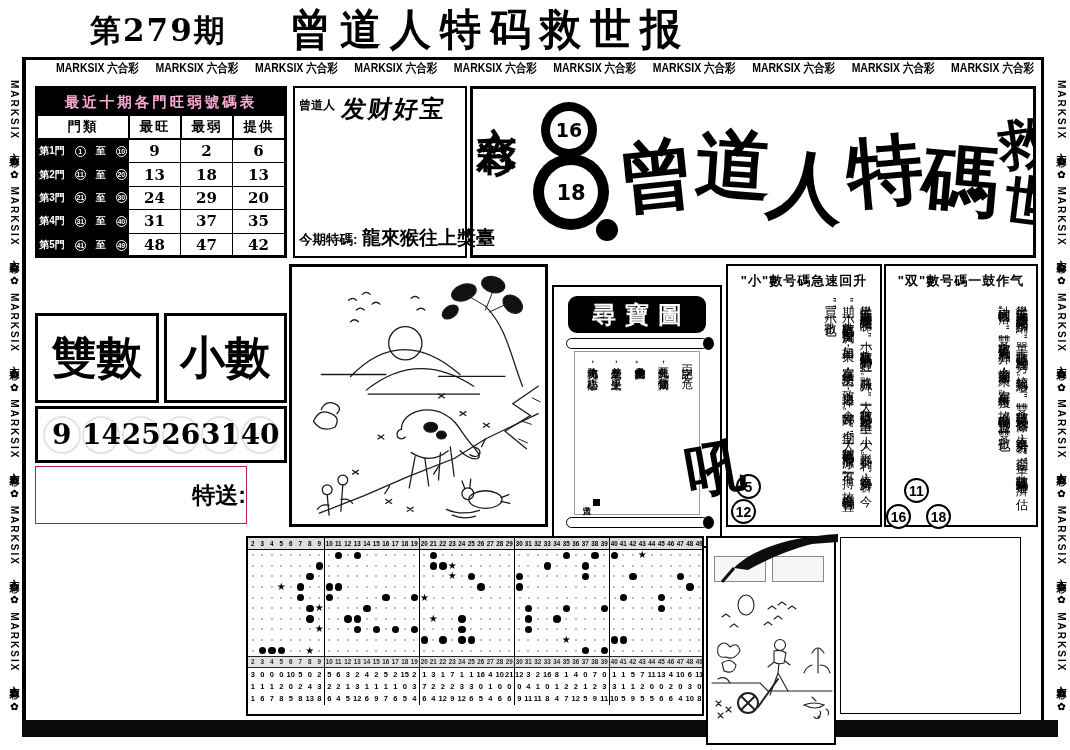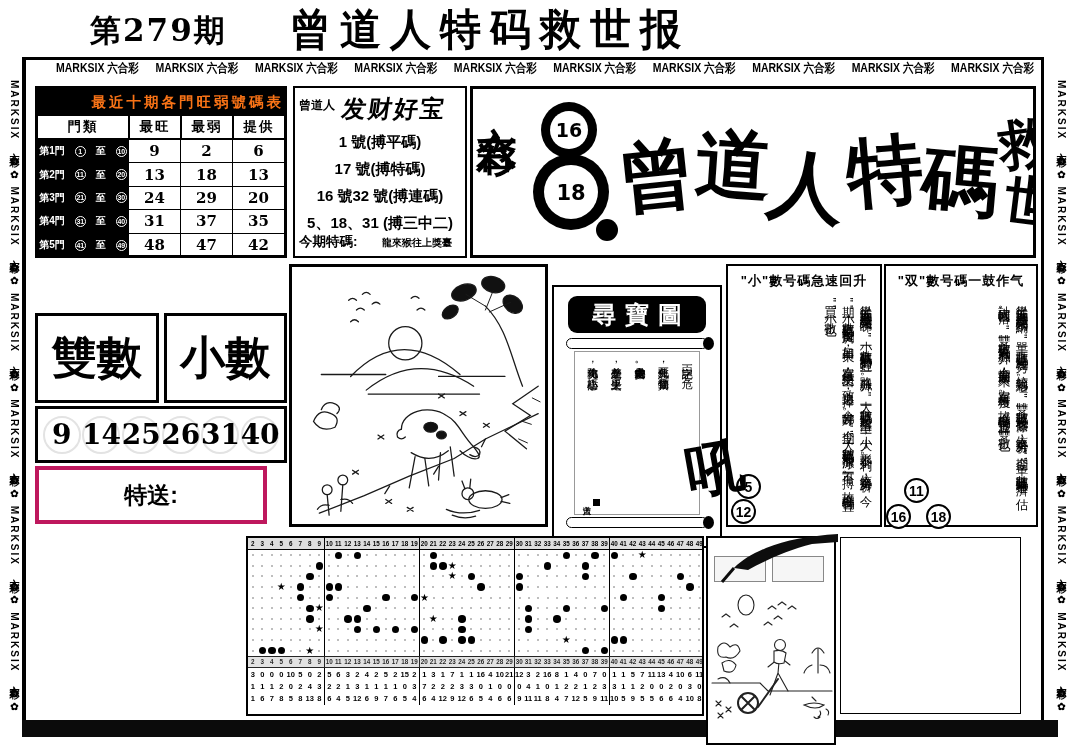--- a/index.html
+++ b/index.html
@@ -17,40 +17,40 @@
   .frame-right { left:1041px; top:57px; width:3px; height:664px; background:#000; }
   .footer-bar { left:22px; top:720px; width:1036px; height:17px; background:#0b0b0b; }
   .top-strip { left:56px; top:60px; width:978px; height:17px; display:flex; justify-content:space-between; align-items:center; overflow:hidden; }
   .top-strip span { font-size:10.5px; font-weight:700; white-space:nowrap; transform:scaleY(1.15); }
   .vstrip { width:20px; height:632px; top:80px; writing-mode:vertical-rl; font-size:10px; font-weight:700; letter-spacing:2px; overflow:hidden; white-space:nowrap; }
   .vstrip-left { left:1px; }
   .vstrip-right { left:1048px; }
 
   
   .hot-table { left:35px; top:86px; width:252px; height:172px; border:3px solid #000; background:#fff; }
-  .ht-title { background:#000; color:#f97316; text-align:right; font-size:14.5px; font-weight:700; letter-spacing:3px; padding:4px 0; }
+  .ht-title { background:#000; color:#f9a8d4; text-align:center; font-size:14.5px; font-weight:700; letter-spacing:3px; padding:4px 0; }
   .ht-head { display:flex; font-weight:700; font-size:13.5px; border-bottom:2px solid #000; }
   .ht-head .hcol { padding:2px 0; text-align:center; letter-spacing:2px; }
   .hcol-gate { width:90px;border-radius:10px; }
   .hcol-v { flex:1; border-left:2px solid #000; }
   .hrow { display:flex; height:23.4px; border-bottom:1.5px solid #000; }
   .hrow:last-child { border-bottom:none; }
   .gate-cell { width:90px; background:#000; color:#fff; display:flex; align-items:center; justify-content:center; gap:10px; font-size:10px; font-weight:700; }
   .chip-circle { display:inline-flex; width:11px; height:11px; border:1px solid #fff; border-radius:50%; font-size:7px; align-items:center; justify-content:center; }
   .val { flex:1; display:flex; align-items:center; justify-content:center; font:700 15px "DejaVu Serif", serif; border-left:1.5px solid #000; }
 
   
   .fortune { left:293px; top:86px; width:174px; height:172px; border:2px solid #000; padding:5px 4px; }
   .f-head { display:flex; align-items:flex-start; gap:7px; }
   .f-owner { font-size:12px; font-weight:700; padding-top:4px; }
   .f-title { font:900 24px "DejaVu Serif", serif; transform:skewX(-8deg); letter-spacing:2px; }
   .f-line { font-size:15px; font-weight:700; text-align:center; margin-top:8px; white-space:nowrap; }
   .f-special { position:absolute; bottom:5px; left:4px; right:2px; white-space:nowrap; }
   .f-special .lab { font-size:13.5px; font-weight:900; }
-  .f-special .valtxt { font-size:10px; font-weight:900; font-family:"DejaVu Serif", serif;margin-left:20px; }
+  .f-special .valtxt { font-size:19px; font-weight:900; font-family:"DejaVu Serif", serif; }
 
   
   .logo { left:470px; top:86px; width:566px; height:172px; border:3px solid #000; display:flex; padding:3px 2px; overflow:hidden; }
   .logo-lottery { writing-mode:vertical-rl; font:900 40px "DejaVu Serif", serif; line-height:1.1; letter-spacing:5px; padding-top:2px; }
   .gourd { width:100px; height:162px; flex:0 0 100px; }
   .callig { flex:1; display:flex; align-items:center; justify-content:space-around; font-family:"DejaVu Serif", serif; font-weight:900; }
   .callig .big { font-size:76px; display:inline-block; }
   .callig .big:nth-child(1){ transform:rotate(-6deg) translateY(4px); }
   .callig .big:nth-child(2){ transform:rotate(4deg) translateY(-6px); }
   .callig .big:nth-child(3){ transform:rotate(8deg) translateY(16px); }
@@ -59,21 +59,21 @@
   .tail { display:flex; flex-direction:column; font-size:54px; line-height:1.08; }
   .tail span:nth-child(1){ transform:rotate(-8deg); }
   .tail span:nth-child(2){ transform:rotate(7deg) translateX(6px); }
 
   
   .today-title { left:35px; top:264px; width:252px; height:46px; border:3px solid #000; display:flex; align-items:center; justify-content:center; font:900 29px "DejaVu Serif", serif; letter-spacing:12px; text-indent:12px; }
   .sd-row { left:35px; top:313px; width:252px; height:90px; display:flex; gap:5px; }
   .sd-box { flex:1; border:3px solid #000; display:flex; align-items:center; justify-content:center; font:900 45px "DejaVu Serif", serif; }
   .numbers-box { left:35px; top:406px; width:252px; height:57px; border:3px solid #000; display:flex; align-items:center; justify-content:space-around; padding:0 4px; }
   .num-ring { width:38px; height:38px; border:2px solid #e3e3e3; border-radius:50%; display:flex; align-items:center; justify-content:center; font:700 28px "DejaVu Serif", serif; }
-  .gift-box { left:35px; top:466px; width:232px; height:58px; border:4px solid #be185d; display:flex; align-items:center; justify-content:center; white-space:nowrap; }
+  .gift-box { left:35px; top:466px; width:212px; height:58px; border:1px solid #be185d; display:flex; align-items:center; justify-content:flex-end; white-space:nowrap; }
   .gift-box .lab { font-size:23px; font-weight:900; }
   .gift-box .valtxt { font:900 24px "DejaVu Serif", serif; }
 
   
   .picture { left:289px; top:264px; width:259px; height:263px; border:3px solid #000; }
 
   
   .treasure { left:552px; top:264px; width:170px; height:263px; border:2px solid #000; background:#fff;margin-top:21px; }
   .t-title { margin:9px auto 5px; width:138px; height:37px; background:#000; color:#fff; border-radius:9px; display:flex; align-items:center; justify-content:center; font-size:24px; font-weight:900; letter-spacing:9px; text-indent:9px; }
   .roller { height:11px; border:1.5px solid #000; border-radius:6px; margin:0 12px; position:relative; }
@@ -208,26 +208,20 @@
           <div class="val">42</div>
         </div>
       </div>
   </div>
 
   <div class="abs fortune">
     <div class="f-head">
       <span class="f-owner">曾道人</span>
       <span class="f-title">发财好宝</span>
     </div>
-    <div id="f-lines">
-        <div class="f-line">1 號(搏平碼)</div>
-        <div class="f-line">17 號(搏特碼)</div>
-        <div class="f-line">16 號32 號(搏連碼)</div>
-        <div class="f-line">5、18、31 (搏三中二)</div>
-      </div>
     <div class="f-special">
       <span class="lab">今期特碼:</span>
       <span class="valtxt">龍來猴往上獎臺</span>
     </div>
   </div>
 
   <div class="abs logo">
     <div class="logo-lottery">六合彩</div>
     <svg class="gourd" viewBox="0 0 100 162">
       <circle cx="50" cy="38" r="28" fill="#000"></circle>

